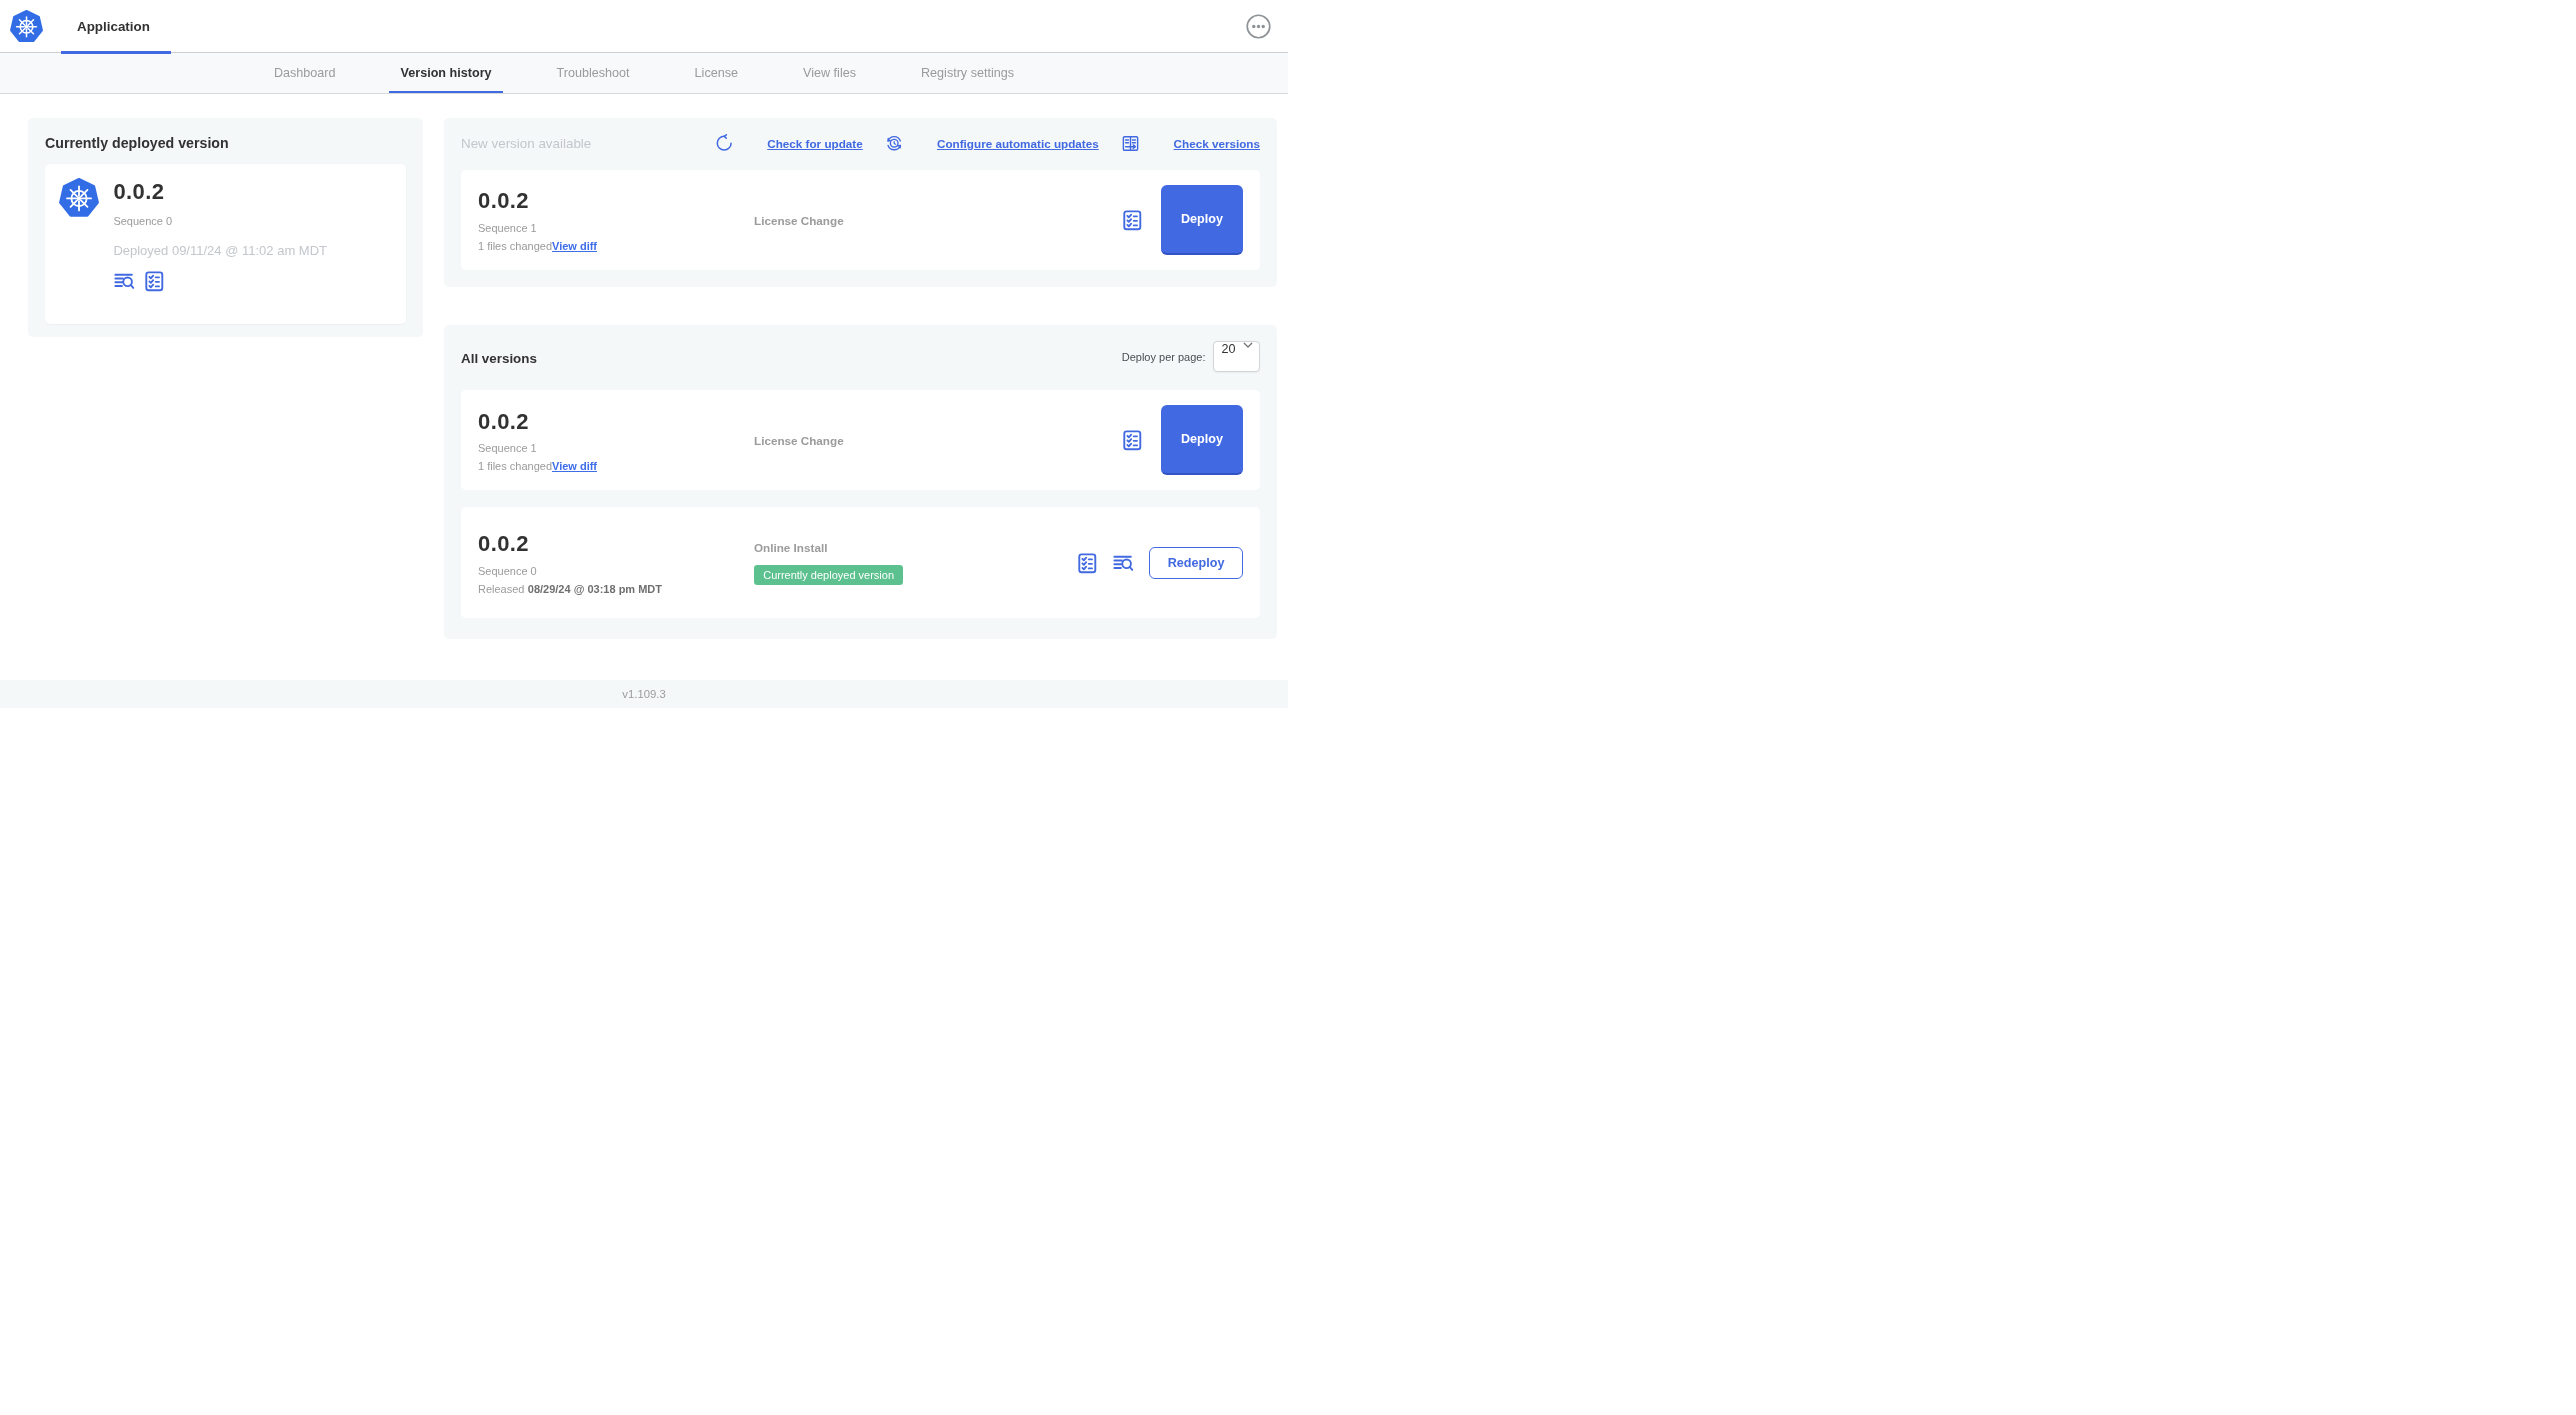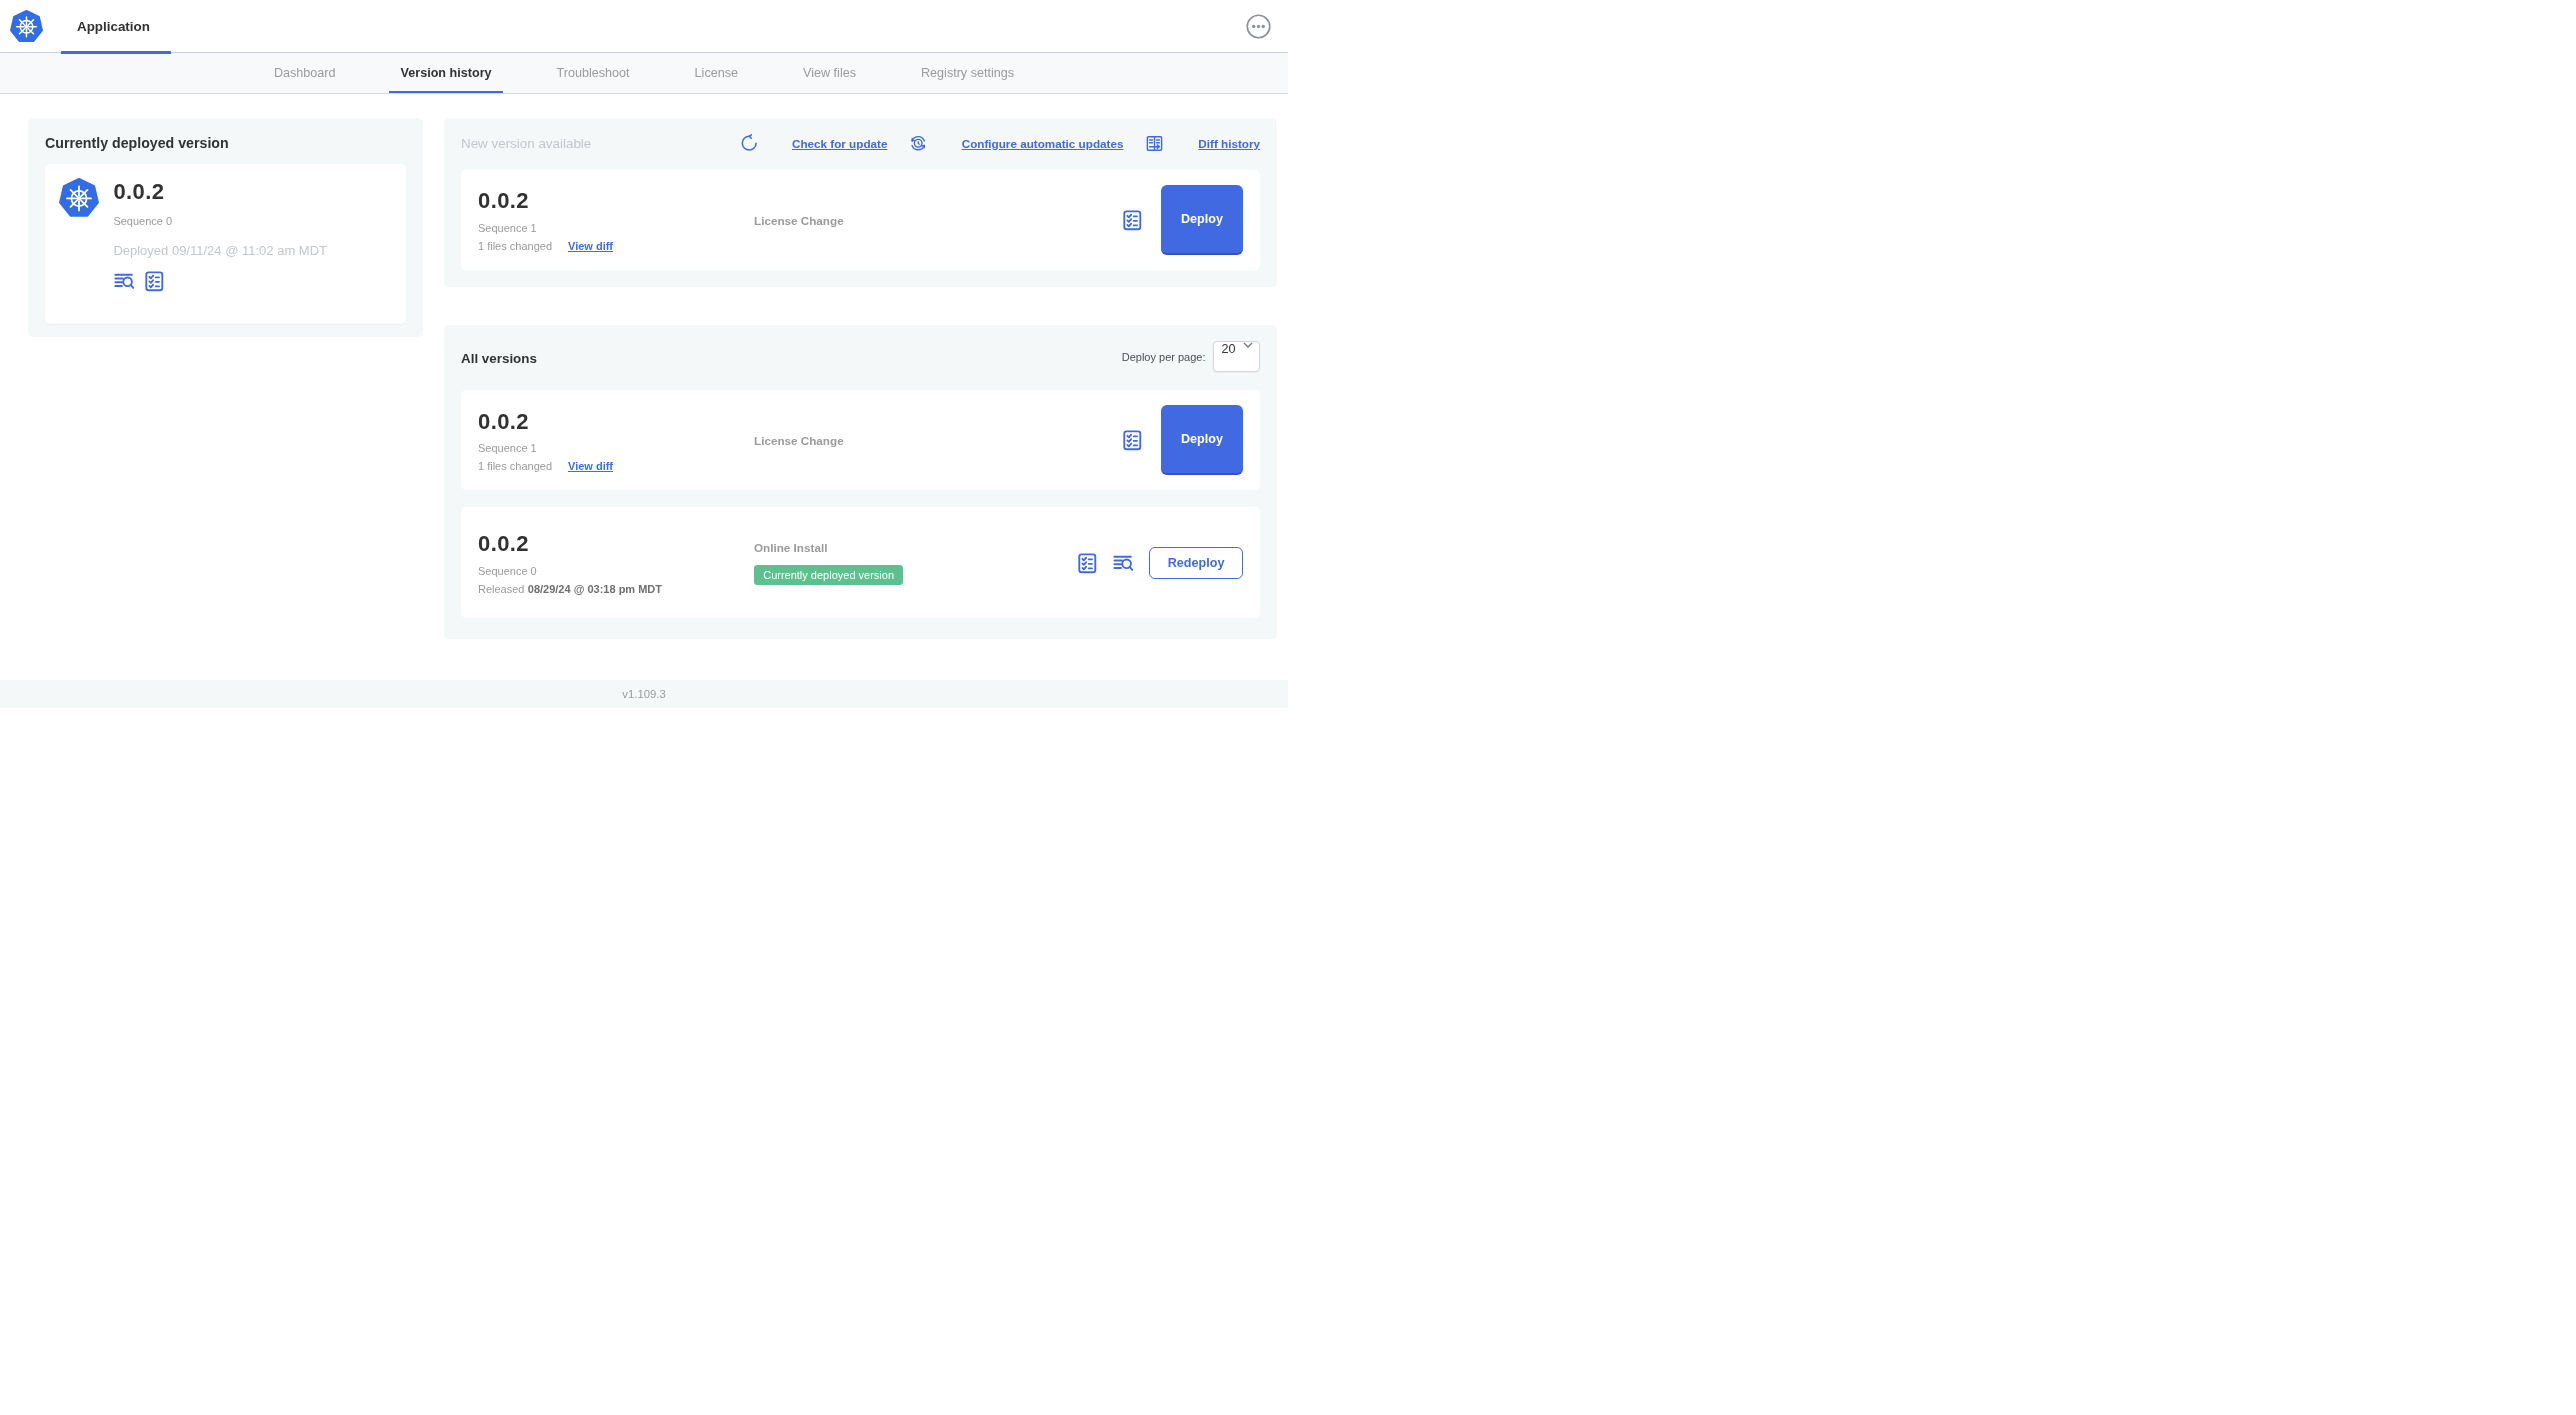--- a/index.html
+++ b/index.html
@@ -65,21 +65,21 @@
   .links { display:flex; align-items:center; gap:22px; }
   .link { display:flex; align-items:center; gap:5.9px; color:#4169e1; cursor:pointer; }
   .link span { font-size:11.7px; font-weight:600; text-decoration:underline;margin-left:28px; }
 
   .row-card {
     background:#fff; border-radius:5px; margin-top:17px; padding:15px 17px;
     display:flex; align-items:center; min-height:100px;
   }
   .row-left { width:276px; flex:0 0 276px; }
   .row-seq { font-size:11px; color:#9b9b9b; margin-top:7.5px; }
-  .files-line { display:flex; align-items:center; gap:16px; margin-top:5.9px; font-size:11px; color:#9b9b9b; }
+  .files-line { display:flex; align-items:center; gap:0; margin-top:5.9px; font-size:11px; color:#9b9b9b; }
   .view-diff { color:#3d6de8; font-weight:700; text-decoration:underline; cursor:pointer; }
   .row-mid { flex:1; }
   .source { font-size:11.7px; font-weight:600; color:#9b9b9b; }
   .badge {
     display:inline-block; margin-top:11px; background:#5cc08f; color:#fff;
     font-size:11px; font-weight:500; padding:4.2px 9.2px; border-radius:3.3px;
   }
   .row-actions { display:flex; align-items:center; gap:17px; }
   .btn-primary {
     background:#4169e1; color:#fff; font-size:12.6px; font-weight:700;
@@ -235,21 +235,21 @@
             <svg width="19" height="19" viewBox="0 0 24 24" fill="none" stroke="currentColor" stroke-width="1.8" stroke-linecap="round" stroke-linejoin="round">
               <rect x="3" y="3.5" width="18" height="17" rx="1.5"></rect>
               <line x1="12" y1="3.5" x2="12" y2="20.5"></line>
               <line x1="5.8" y1="7.5" x2="9.5" y2="7.5"></line>
                 <line x1="5.8" y1="11" x2="9.5" y2="11"></line>
               <line x1="14.5" y1="7.5" x2="18.2" y2="7.5"></line>
                 <line x1="14.5" y1="11" x2="18.2" y2="11"></line>
               <line x1="5.8" y1="16" x2="17.6" y2="16"></line>
               <polyline points="15.4,13.8 18.1,16 15.4,18.2"></polyline>
             </svg>
-            <span>Diff history</span>
+            <span>Check versions</span>
           </div>
         </div>
       </div>
 
       <div class="row-card">
         <div class="row-left">
           <div class="ver-big">0.0.2</div>
           <div class="row-seq">Sequence 1</div>
           <div class="files-line">
             <span>1 files changed</span>

